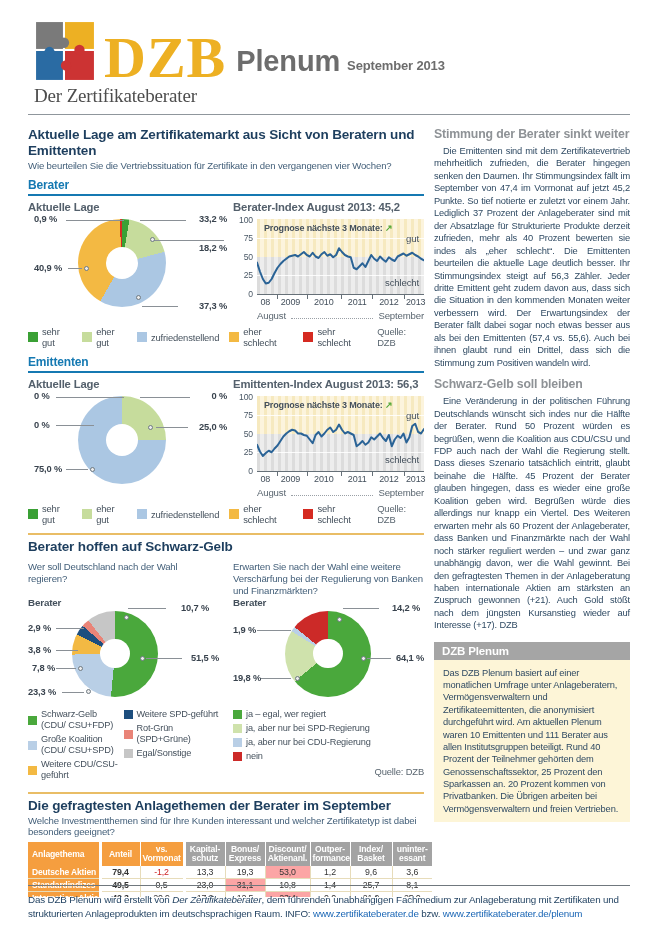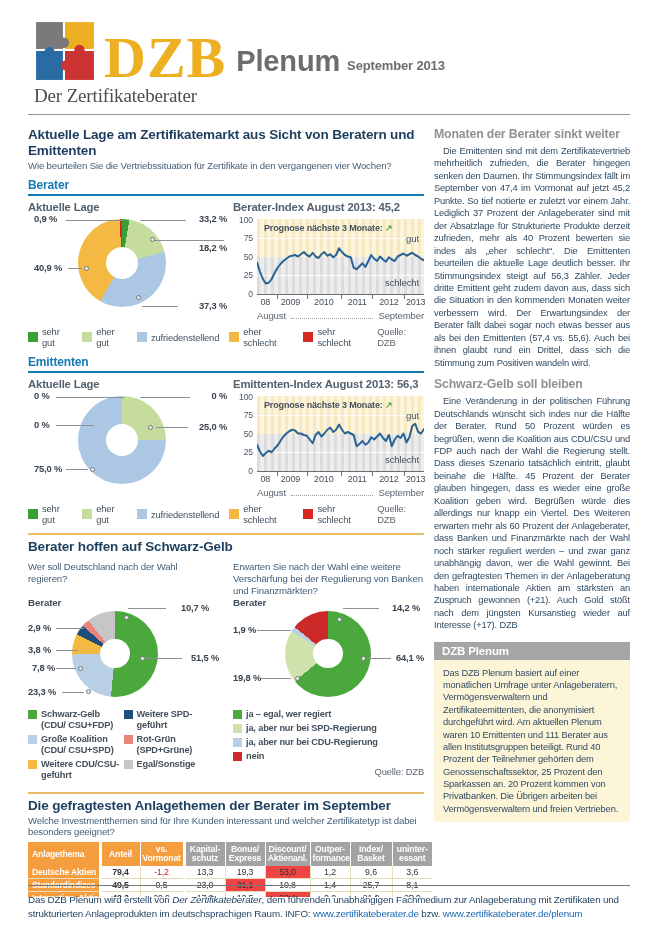--- a/index.html
+++ b/index.html
@@ -64,41 +64,41 @@
   
   .sec-rule { border-top:2px solid #e9bd66; margin-top:8px; }
   .mt4{margin-top:4px;}
   .sec2-cols { display:flex; gap:14px; margin-top:6px; }
   .sec2-col { width:191px; flex:none; }
   .question { font-size:9.6px; color:#44607a; min-height:36px; line-height:1.25; }
   .group-label { font-size:9.8px; font-weight:bold; color:#44505c; }
   .donut-area2 { position:relative; height:104px; }
   .ga { position:absolute; left:0; top:0; }
   .legend2 { margin-top:8px; font-size:9.2px; color:#44505c; line-height:1.2; }
-  .legend2 .lg { align-items:flex-start; margin-bottom:3px;font-weight:bold; }
+  .legend2 .lg { align-items:center; margin-bottom:3px; }
   .sw2 { width:9px; height:9px; flex:none; margin-top:1px; }
   .legend-cols { display:flex; }
   .legend-cols > div { width:50%; }
   .src-right { text-align:right; color:#5a6670; font-size:9.4px; margin-top:4px; }
 
   
   .topics-table { width:100%; border-collapse:collapse; table-layout:fixed; margin-top:5px; }
   .topics-table th { color:#fff; font-size:8.6px; line-height:1.1; text-align:center; vertical-align:middle; height:24px; padding:1px 2px; font-weight:bold; }
   .topics-table th.orange { background:#f59e3f; }
   .topics-table th.gray { background:#a3a3a3; }
   .topics-table th.first { text-align:left; padding-left:4px; }
   .topics-table td { font-size:8.8px; text-align:center; color:#333; border-bottom:1px solid #e7dcba; padding:1px 2px; height:10px; white-space:nowrap; }
   .topics-table td.c-label { background:#f59e3f; color:#fff; font-weight:bold; text-align:left; padding-left:4px; overflow:hidden; font-size:8.5px; }
   .topics-table td.c-anteil { font-weight:bold; border-left:3px solid #fff; }
   .topics-table td.c-vs { border-left:1px solid #e7dcba; }
   .topics-table td.neg { color:#cc2222;margin-left:24px; }
   .topics-table td.c-val { border-left:1px solid #e7dcba; }
   .topics-table td.gap-l, .topics-table th.gap-l { border-left:3px solid #fff; }
   .topics-table th.thin-l { border-left:1px solid #fff; }
-  .topics-table td.hl { background:#ef4444; }
+  .topics-table td.hl { background:#fca5a5; }
 
   
   .art-title { font-size:12.3px; font-weight:bold; color:#8e9296; margin-bottom:4px; }
   .art { font-size:9.3px; line-height:1.34; text-align:justify; color:#2f4a63; text-indent:9px; }
   .a2 { margin-top:8px; }
   .infobox { margin-top:10px; }
   .ib-head { background:#a5a5a5; color:#fff; font-weight:bold; font-size:11.5px; padding:3px 8px; }
   .ib-body { background:#fdf5d7; padding:7px 9px; font-size:9.3px; line-height:1.33; color:#2f4a63; }
 
   
@@ -473,21 +473,21 @@
               <td class="c-val">0,0</td>
               <td class="c-val">21,9</td>
               <td class="c-val">25,0</td>
             </tr>
           </tbody>
       </table>
 
     </div>
 
     <div class="col-side">
-      <div class="art-title">Monaten der Berater sinkt weiter</div>
+      <div class="art-title">Stimmung der Berater sinkt weiter</div>
       <div class="art">Die Emittenten sind mit dem Zertifikatevertrieb mehrheitlich zufrieden, die Berater hingegen senken den Daumen. Ihr Stimmungsindex fällt im September von 47,4 im Vormonat auf jetzt 45,2 Punkte. So tief notierte er zuletzt vor einem Jahr. Lediglich 37 Prozent der Anlageberater sind mit der Absatzlage für Strukturierte Produkte derzeit zufrieden, mehr als 40 Prozent bewerten sie indes als „eher schlecht“. Die Emittenten beurteilen die aktuelle Lage deutlich besser. Ihr Stimmungsindex steigt auf 56,3 Zähler. Jeder dritte Emittent geht zudem davon aus, dass sich die Situation in den kommenden Monaten weiter verbessern wird. Der Erwartungsindex der Berater fällt dabei sogar noch etwas besser aus als bei den Emittenten (57,4 vs. 55,6). Auch bei ihnen glaubt rund ein Drittel, dass sich die Stimmung zum Positiven wandeln wird.</div>
       <div class="art-title a2">Schwarz-Gelb soll bleiben</div>
       <div class="art">Eine Veränderung in der politischen Führung Deutschlands wünscht sich indes nur die Hälfte der Berater. Rund 50 Prozent würden es begrüßen, wenn die Koalition aus CDU/CSU und FDP auch nach der Wahl die Regierung stellt. Dass dieses Szenario tatsächlich eintritt, glaubt beinahe die Hälfte. 45 Prozent der Berater glauben hingegen, dass es wieder eine große Koalition geben wird. Begrüßen würde dies allerdings nur knapp ein Viertel. Des Weiteren erwarten mehr als 60 Prozent der Anlageberater, dass Banken und Finanzmärkte nach der Wahl noch stärker reguliert werden – und zwar ganz unabhängig davon, wer die Wahl gewinnt. Bei den gefragtesten Themen in der Anlageberatung haben internationale Aktien am stärksten an Zuspruch gewonnen (+21). Auch Gold stößt nach dem jüngsten Kursanstieg wieder auf Interesse (+17). DZB</div>
       <div class="infobox">
         <div class="ib-head">DZB Plenum</div>
         <div class="ib-body">Das DZB Plenum basiert auf einer monatlichen Umfrage unter Anlageberatern, Vermögensverwaltern und Zertifikateemittenten, die anonymisiert durchgeführt wird. Am aktuellen Plenum waren 10 Emittenten und 111 Berater aus allen Institutsgruppen beteiligt. Rund 40 Prozent der Teilnehmer gehörten dem Genossenschaftssektor, 25 Prozent den Sparkassen an. 20 Prozent kommen von Privatbanken. Die Übrigen arbeiten bei Vermögensverwaltern und freien Vertrieben.</div>
       </div>
     </div>
   </div>
 

